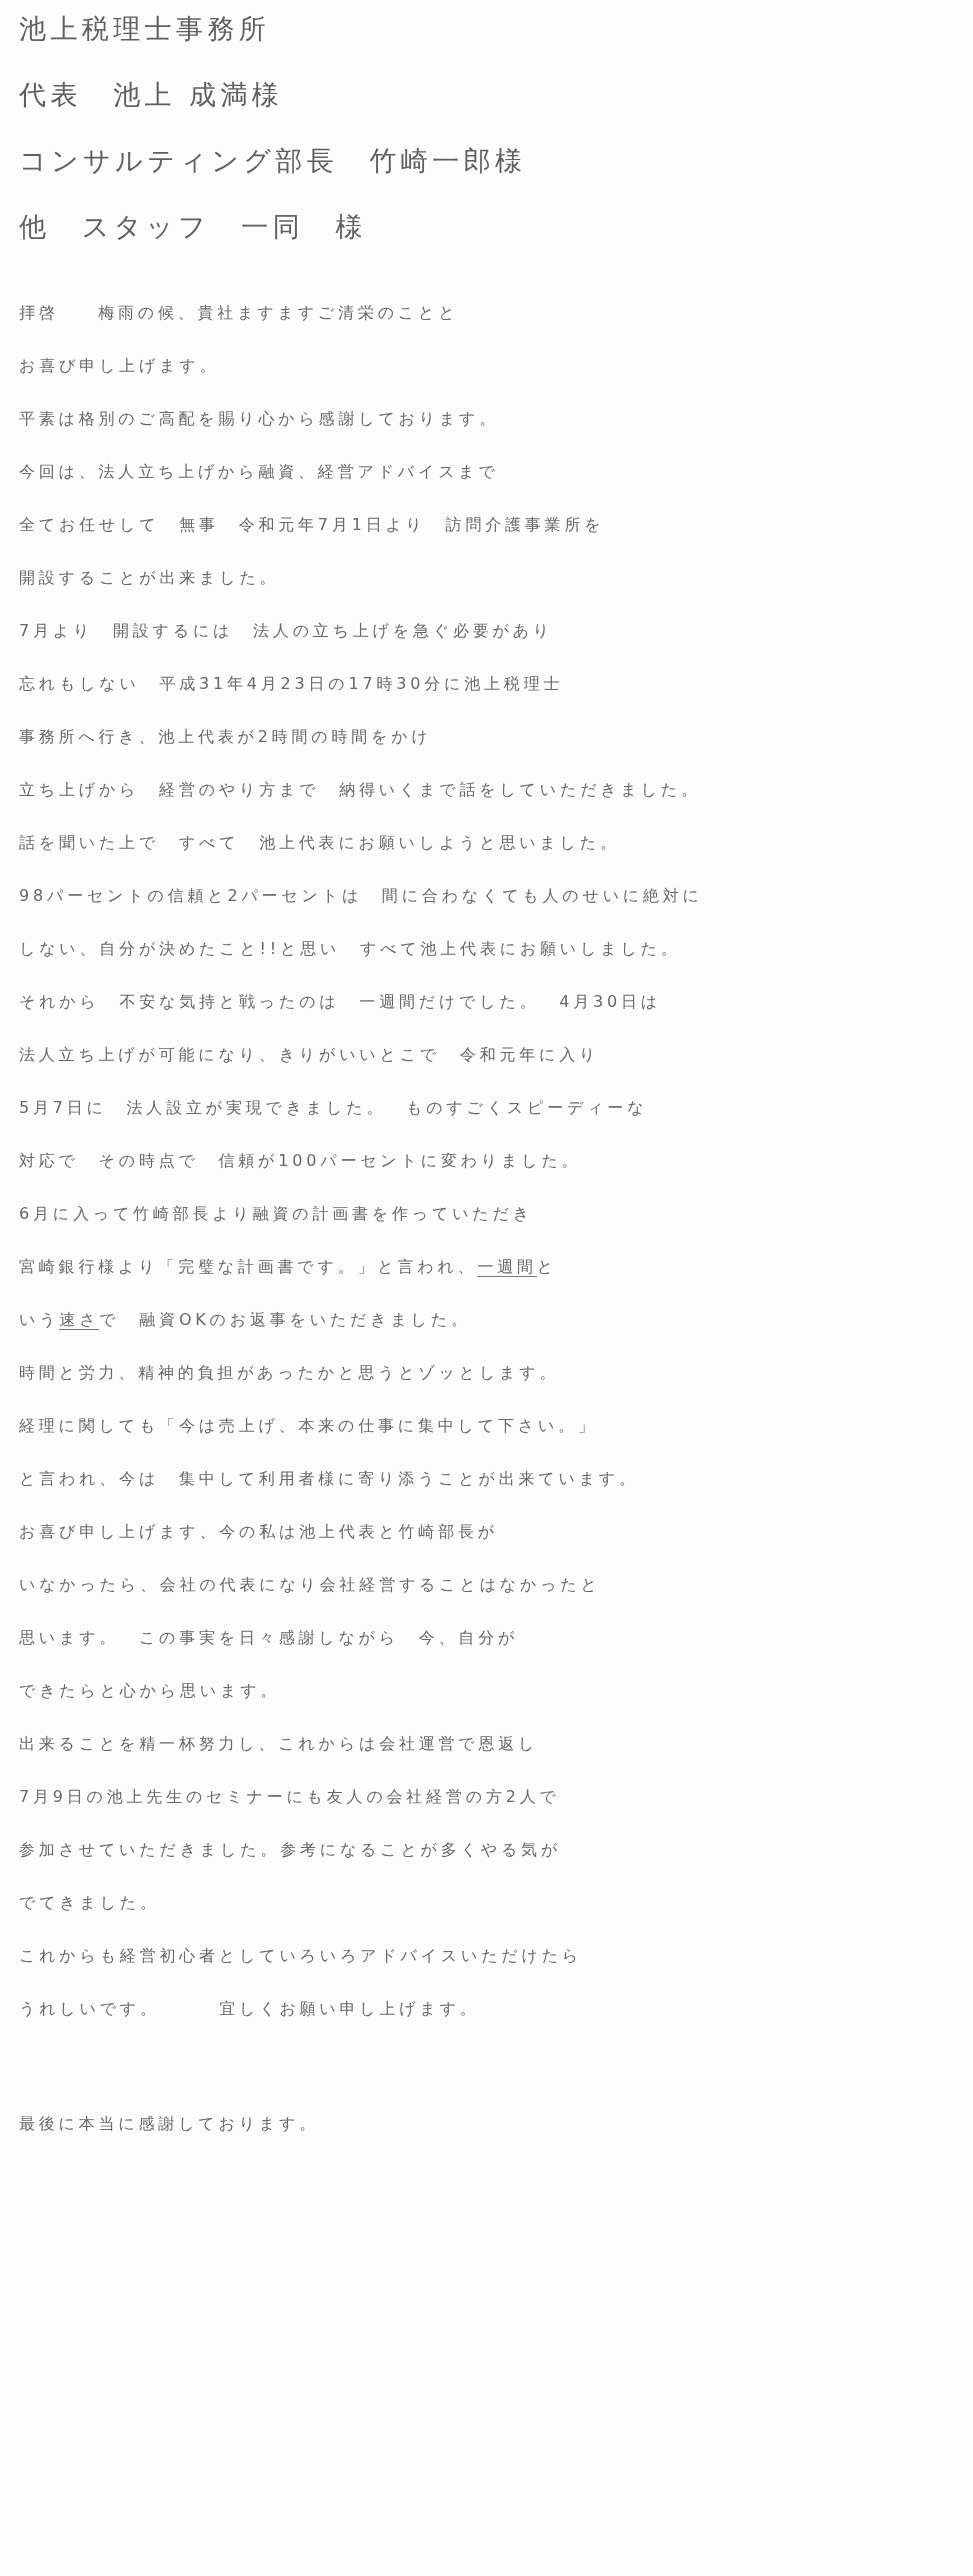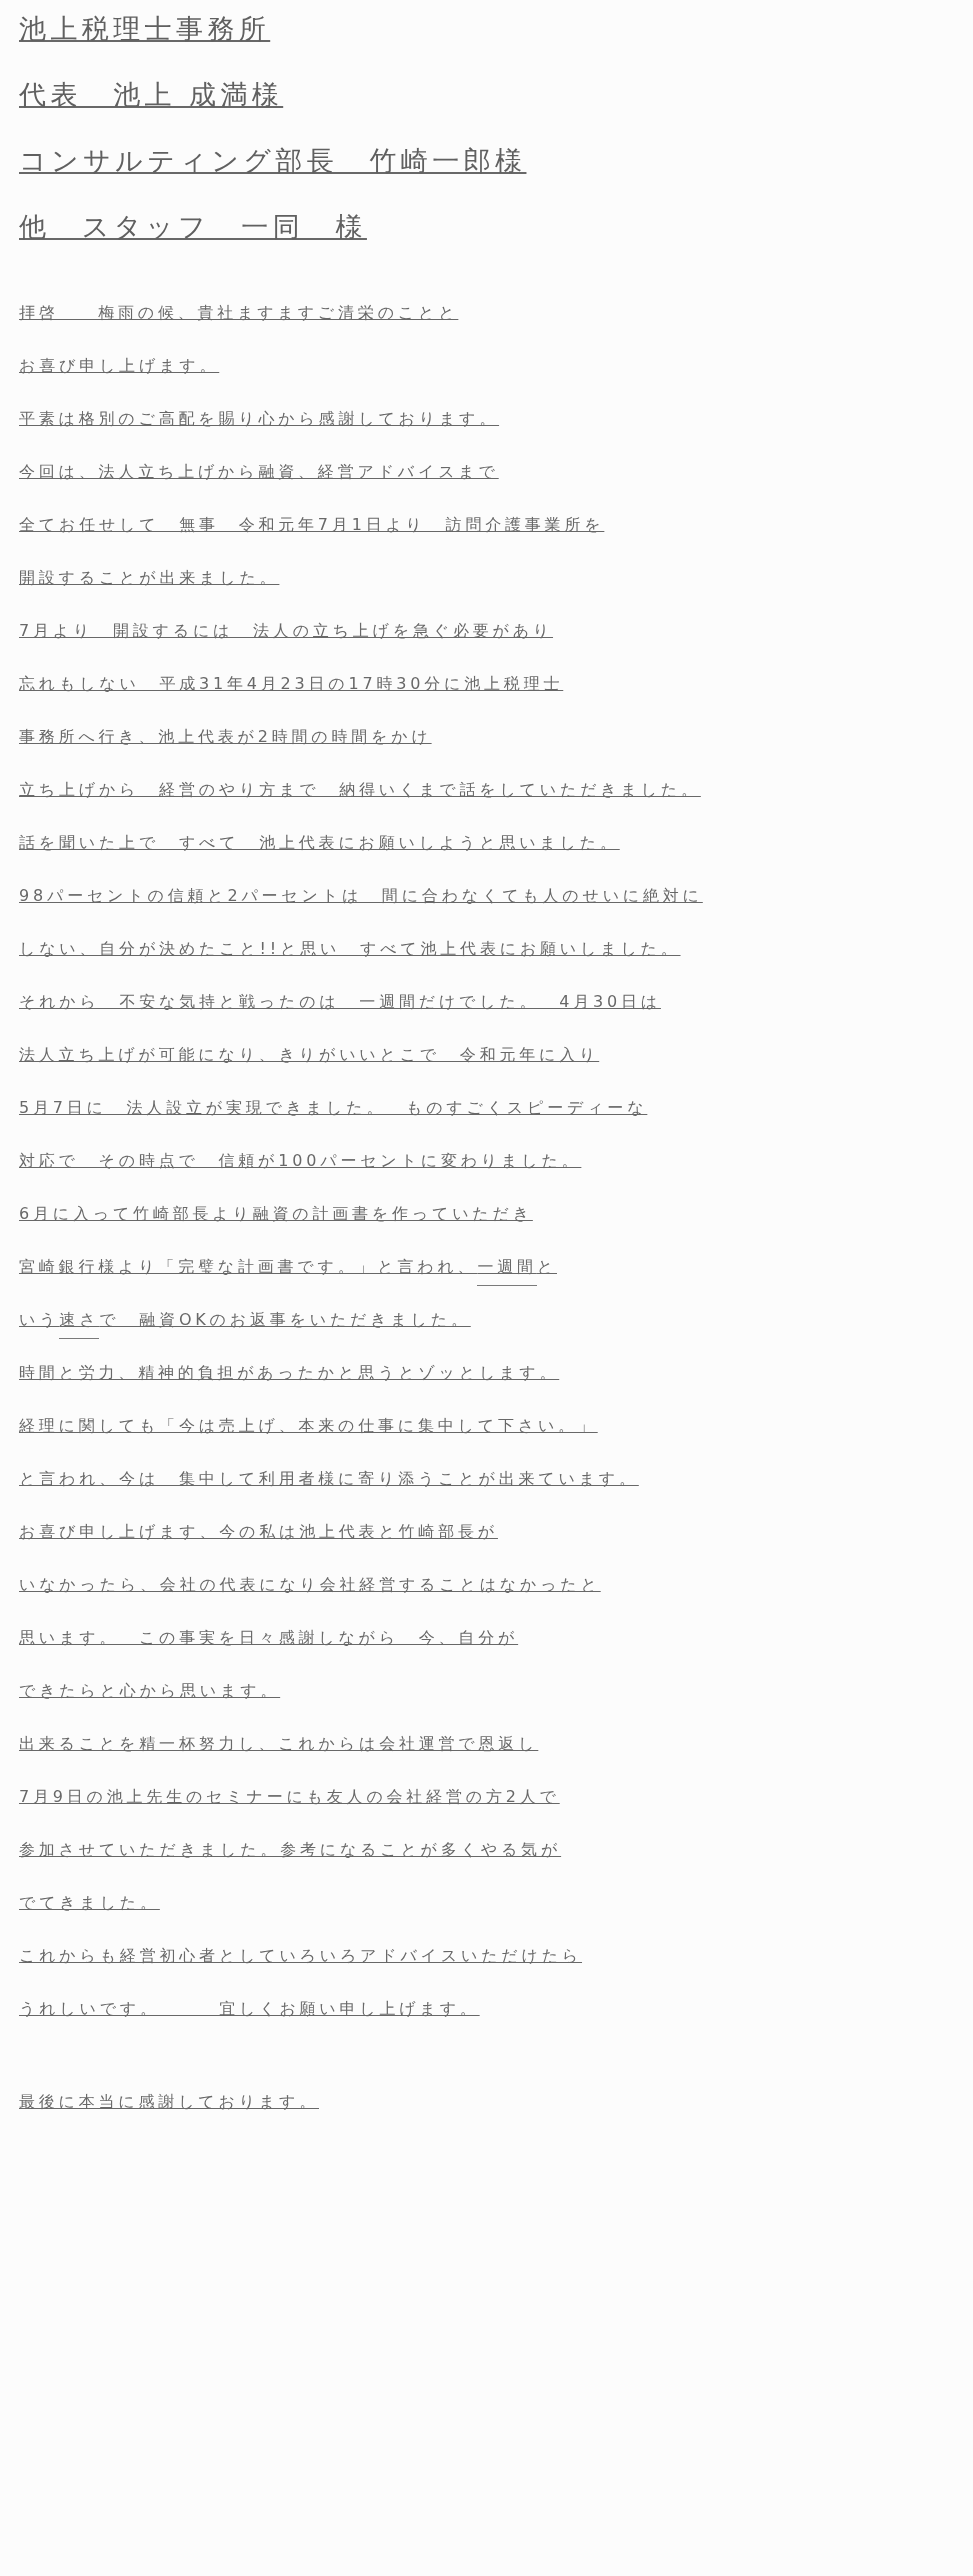--- a/index.html
+++ b/index.html
@@ -11,45 +11,44 @@
   .page {
     position: relative;
     width: 973px;
     height: 2576px;
     margin: 0 auto;
     background: #fcfcfc;
     overflow: hidden;
     box-sizing: border-box;
     padding: 11.4px 12.7px 0 19px;
     color: #686868;
-    text-decoration: underline;
   }
   .recipients .line {
     font-size: 27px;
     letter-spacing: 4.4px;
     margin-bottom: 30px;
     white-space: nowrap;
     color: #606060;
   }
   .body-block {
     margin-top: 58px;
   }
   .body-block .line,
   .closing-block .line {
     font-size: 16px;
     letter-spacing: 3.8px;
     margin-bottom: 32px;
     white-space: nowrap;
   }
   .closing-block {
-    margin-top: 72px;
+    margin-top: 94px;
   }
   .ul {
     border-bottom: 1.9px solid #7a7a7a;
-    padding-bottom: 9px;
+    padding-bottom: 0;
     text-align: center;
   }
 </style>
 </head>
 <body>
 
 <div class="page">
 
   <div class="recipients" id="recipients">
       <div class="line">池上税理士事務所</div>

